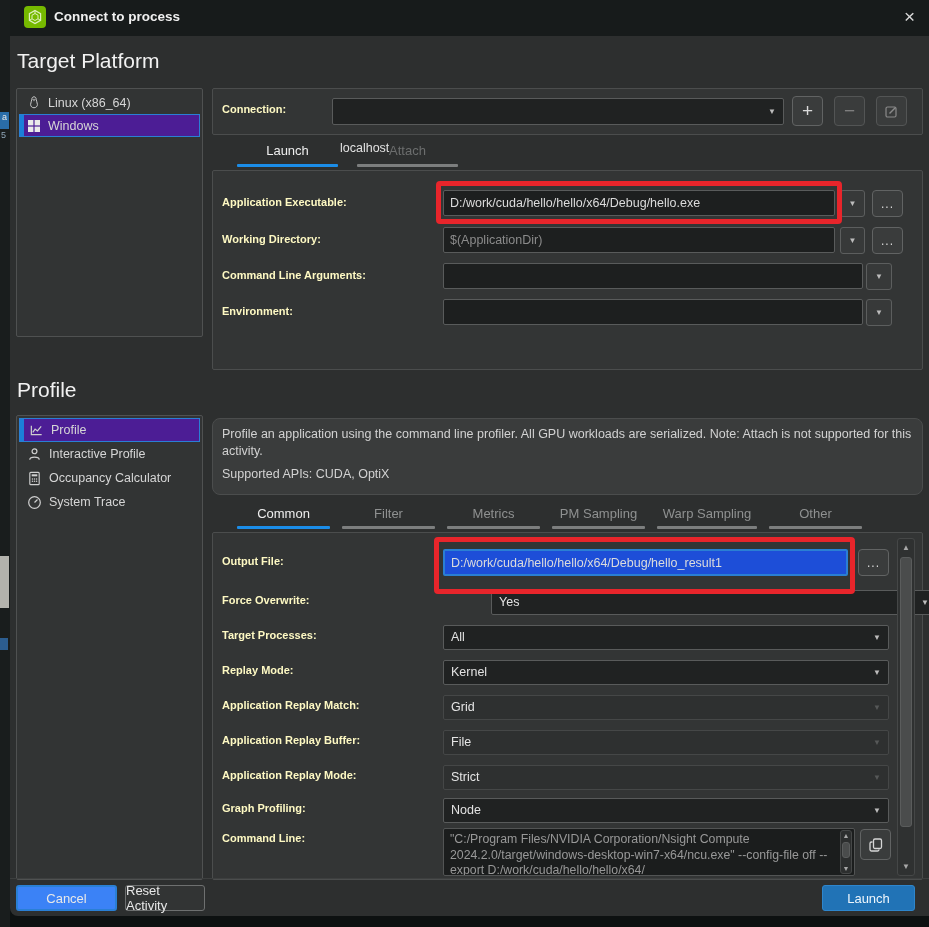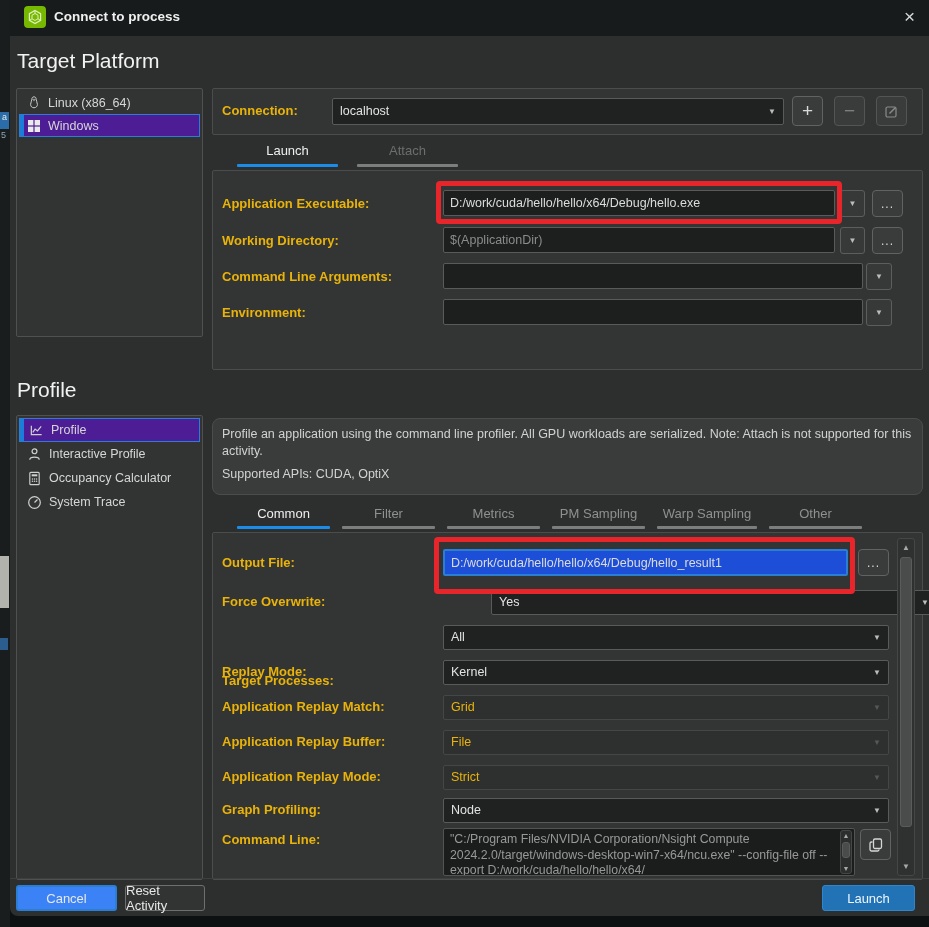--- a/index.html
+++ b/index.html
@@ -19,30 +19,30 @@
   .dialog{position:absolute;left:10px;top:36px;width:919px;height:880px;background:#2d2f2f;
     border-bottom-left-radius:8px;}
   .heading{position:absolute;font-size:21px;color:#f2f2f2;font-weight:400;}
   .listbox{position:absolute;background:#323434;border:1px solid #4f5151;border-radius:2px;}
   .list-item{position:relative;height:23px;display:flex;align-items:center;gap:7px;
     padding-left:7px;color:#d6d6d6;font-size:12.5px;border:1px solid transparent;}
   .list-item.selected{border:1px solid #2a7fd4;background:#4c1d95;}
   .list-item.selected::before{content:"";position:absolute;left:0;top:0;bottom:0;width:4px;background:#1b7fd9;}
   .list-item.selected .li-label{padding-left:0;}
   .group-box{position:absolute;background:#333535;border:1px solid #4b4d4d;border-radius:2px;}
-  .field-label{position:absolute;color:#eab308;font-weight:bold;font-size:13px;}
+  .field-label{position:absolute;color:#fef9c3;font-weight:bold;font-size:11px;}
   .text-input{position:absolute;background:#1d1f1f;border:1px solid #595b5b;border-radius:2px;
     color:#dcdcdc;font-size:12.5px;padding:0 6px;height:26px;font-family:"Liberation Sans",sans-serif;}
   .text-input::placeholder{color:#8b8b8b;}
   .text-input.focused{border:2px solid #2a7fd4;background:#1d4ed8;}
   .dd{position:absolute;background:#202222;border:1px solid #595b5b;border-radius:2px;height:25px;}
   .dd-text{position:absolute;left:7px;top:0;line-height:23px;font-size:12.5px;color:#e2e2e2;white-space:nowrap;}
   .dd-chev{position:absolute;right:7px;top:0;line-height:23px;font-size:8px;color:#bcbcbc;}
   .dd.disabled{background:#2e3030;border-color:#454747;}
-  .dd.disabled .dd-text{color:#eab308;}
+  .dd.disabled .dd-text{color:#e5e5e5;}
   .dd.disabled .dd-chev{color:#565858;}
   .small-btn{position:absolute;background:#3a3c3c;border:1px solid #616363;border-radius:4px;
     color:#dadada;display:flex;align-items:center;justify-content:center;font-size:14px;}
   .small-btn.dim{color:#7e7e7e;border-color:#535555;}
   .chev-btn{position:absolute;background:#373939;border:1px solid #5c5e5e;border-radius:3px;
     display:flex;align-items:center;justify-content:center;font-size:8px;color:#bcbcbc;}
   .tab-label{position:absolute;font-size:13px;color:#8f9191;text-align:center;}
   .tab-label.active{color:#eeeeee;}
   .tab-bar{position:absolute;height:3px;background:#7c7e7e;border-radius:1px;}
   .tab-bar.active{background:#1b8de8;}
@@ -108,21 +108,21 @@
           <rect x="1" y="7.6" width="5.4" height="5.4" fill="#eaeaea"></rect>
           <rect x="7.6" y="7.6" width="5.4" height="5.4" fill="#eaeaea"></rect>
         </svg>
         <span class="li-label">Windows</span>
       </div>
     </div>
 
     <div class="group-box" style="left:202px;top:52px;width:711px;height:47px;"></div>
     <div class="field-label" style="left:212px;top:67px;">Connection:</div>
     <div class="dd" style="left:322px;top:62px;width:452px;height:27px;">
-      <span class="dd-text" style="line-height:25px;">localhost</span>
+      <span class="dd-text" style="line-height:25px;margin-top:37px;">localhost</span>
       <span class="dd-chev" style="line-height:25px;">▼</span>
     </div>
     <div class="small-btn" style="left:782px;top:60px;width:31px;height:30px;font-size:19px;">
       <span>+</span>
     </div>
     <div class="small-btn dim" style="left:824px;top:60px;width:31px;height:30px;font-size:19px;">
       <span>−</span>
     </div>
     <div class="small-btn dim" style="left:866px;top:60px;width:31px;height:30px;">
       <svg width="15" height="15" viewBox="0 0 15 15">
@@ -234,21 +234,21 @@
       <span>...</span>
     </div>
     <div class="red-box" style="left:424px;top:501px;width:421px;height:57px;"></div>
 
     <div class="field-label" style="left:212px;top:558px;">Force Overwrite:</div>
     <div class="dd" style="left:433px;top:554px;width:446px;margin-left:48px;">
       <span class="dd-text">Yes</span>
       <span class="dd-chev">▼</span>
     </div>
 
-    <div class="field-label" style="left:212px;top:593px;margin-top:44px;">Target Processes:</div>
+    <div class="field-label" style="left:212px;top:593px;">Target Processes:</div>
     <div class="dd" style="left:433px;top:589px;width:446px;">
       <span class="dd-text">All</span>
       <span class="dd-chev">▼</span>
     </div>
 
     <div class="field-label" style="left:212px;top:628px;">Replay Mode:</div>
     <div class="dd" style="left:433px;top:624px;width:446px;">
       <span class="dd-text">Kernel</span>
       <span class="dd-chev">▼</span>
     </div>

